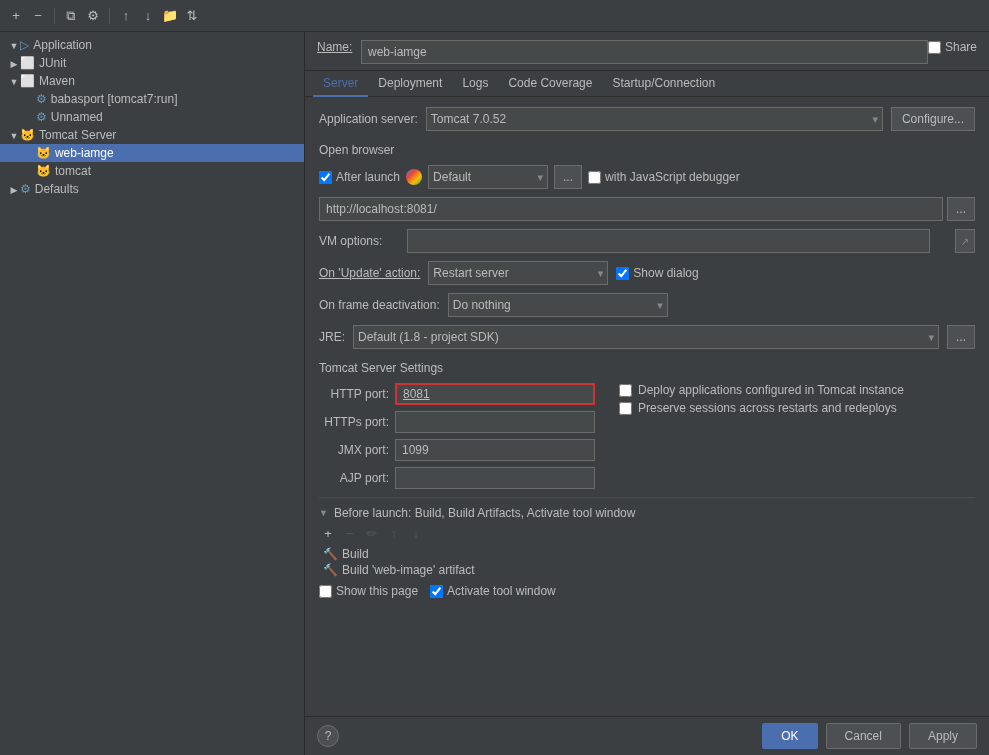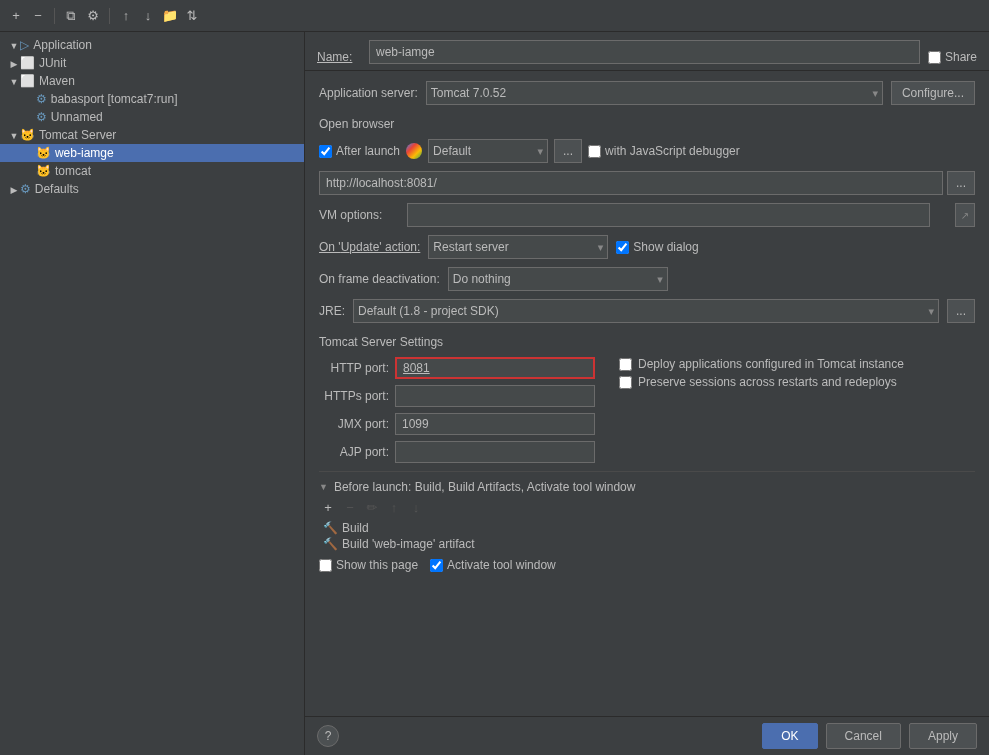--- a/index.html
+++ b/index.html
@@ -74,23 +74,23 @@
       flex: 1;
       background: #3c3f41;
       display: flex;
       flex-direction: column;
       overflow: hidden;
     }
 
     
     .name-row {
       display: flex;
-      align-items: flex-end;
+      align-items: flex-start;
       padding: 8px 12px 6px 12px;
-      gap: 8px;
+      gap: 0;
       border-bottom: 1px solid #2b2b2b;
     }
     .name-label {
       color: #bbbbbb;
       min-width: 44px;
       text-decoration: underline;
     }
     .name-input {
       flex: 1;
       background: #45494a;
@@ -495,20 +495,27 @@
 
     <div class="name-row">
       <span class="name-label">Name:</span>
       <input class="name-input" type="text" value="web-iamge" style="">
       <div class="share-area">
         <input type="checkbox" class="share-checkbox" style="">
         <span class="share-label">Share</span>
       </div>
     </div>
 
+    <div class="tabs">
+      <div class="tab active">Server</div>
+      <div class="tab">Deployment</div>
+      <div class="tab">Logs</div>
+      <div class="tab">Code Coverage</div>
+      <div class="tab">Startup/Connection</div>
+    </div>
 
     <div class="content">
 
       <div class="form-row">
         <span class="form-label">Application server:</span>
         <div class="select-wrapper" style="flex:1">
           <select class="select-field" style="width:100%">
             <option>Tomcat 7.0.52</option>
           </select>
         </div>

